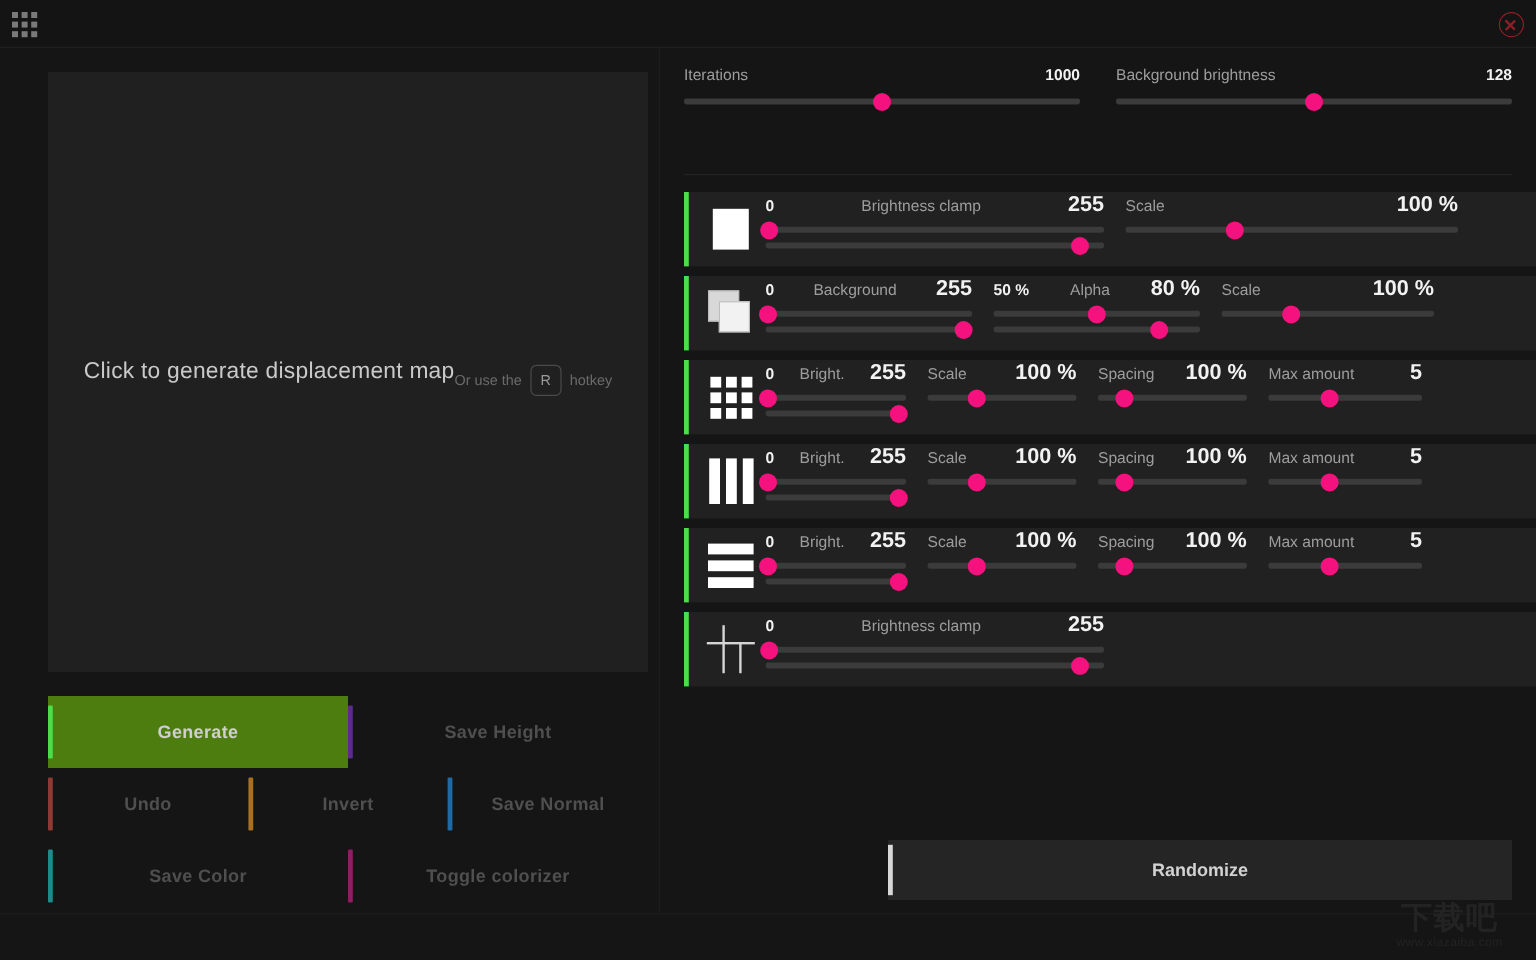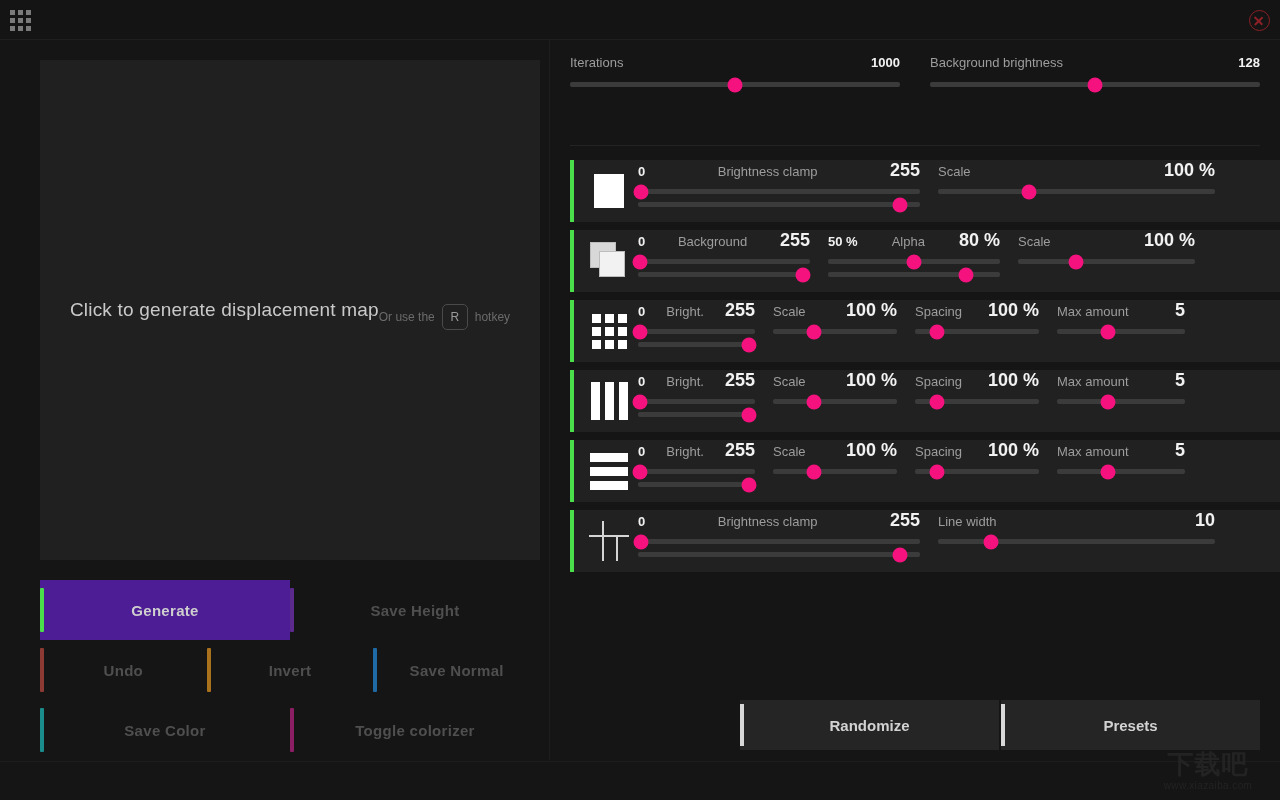--- a/index.html
+++ b/index.html
@@ -58,21 +58,21 @@
   .btn-grid { position:absolute; left:40px; top:540px; width:500px; }
   .btn-row { display:flex; height:60px; }
   .abtn {
     position:relative; flex:1 1 0; display:flex; align-items:center; justify-content:center;
     font-size:15px; font-weight:bold; letter-spacing:.3px; cursor:pointer;
     color:#4f4f4f; background:transparent;
   }
   .abtn .bar {
     position:absolute; left:0; top:8px; bottom:8px; width:4px; border-radius:1px;
   }
-  .abtn.primary { background:#4c1d95; color:#cfcfcf; }
+  .abtn.primary { background:#4d7c0f; color:#cfcfcf; }
   .abtn.wide2 { flex: 2 1 0; }
 
   
   .right-col { position:absolute; left:550px; top:40px; width:730px; height:760px; }
 
   .top-sliders { position:absolute; left:20px; top:15px; width:690px; height:55px; display:flex; gap:30px; }
   .topslot { flex:1 1 0; position:relative; }
   .lbl-row { display:flex; align-items:baseline; justify-content:space-between; height:18px; }
   .lbl { font-size:13px; color:#9d9d9d; }
   .val { font-size:13px; font-weight:bold; color:#f2f2f2; }
@@ -495,41 +495,28 @@
                 <span class="nm">Brightness clamp</span>
                 <span class="mx">255</span>
               </div>
               <div class="track">
                 <span class="knob" style="left:1%"></span>
               </div>
               <div class="track second">
                 <span class="knob" style="left:93%"></span>
               </div>
             </div>
-            <div class="ctrl" style="width:295px">
-              <div class="ctrl-head single">
-                <span class="nm">Line width</span>
-                <span class="mx">10</span>
-              </div>
-              <div class="track">
-                <span class="knob" style="left:19%"></span>
-              </div>
-            </div>
           </div>
         </div>
       </div>
 
     <div class="bottom-btns">
       <div class="bbtn">
         <span class="bar"></span>
         <span>Randomize</span>
-      </div>
-      <div class="bbtn">
-        <span class="bar"></span>
-        <span>Presets</span>
       </div>
     </div>
   </div>
 
   <div class="footer-line"></div>
 
   <div class="watermark">
     <div class="wm-cn">下载吧</div>
     <div class="wm-url">www.xiazaiba.com</div>
   </div>

